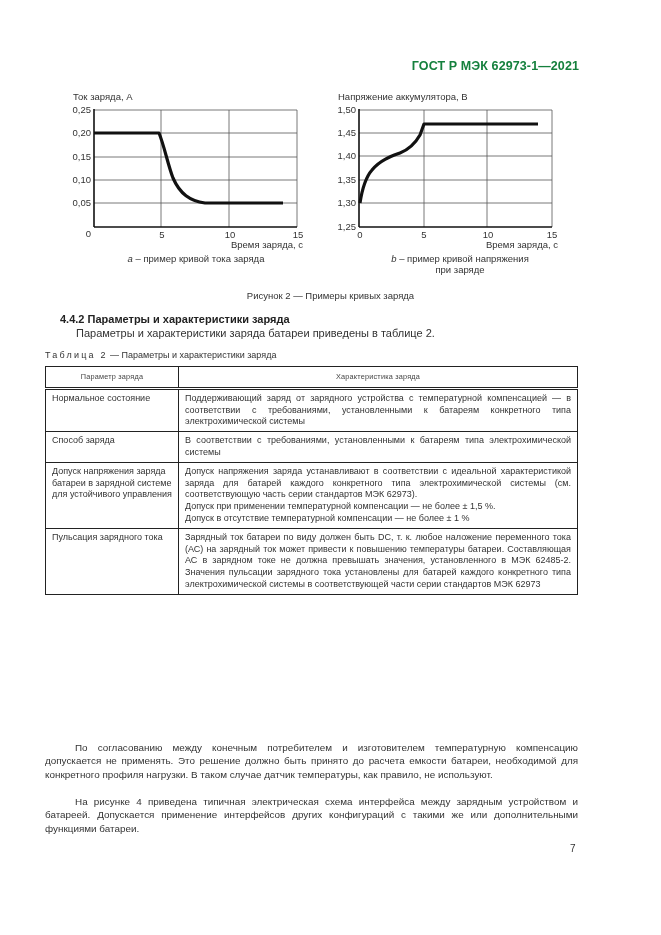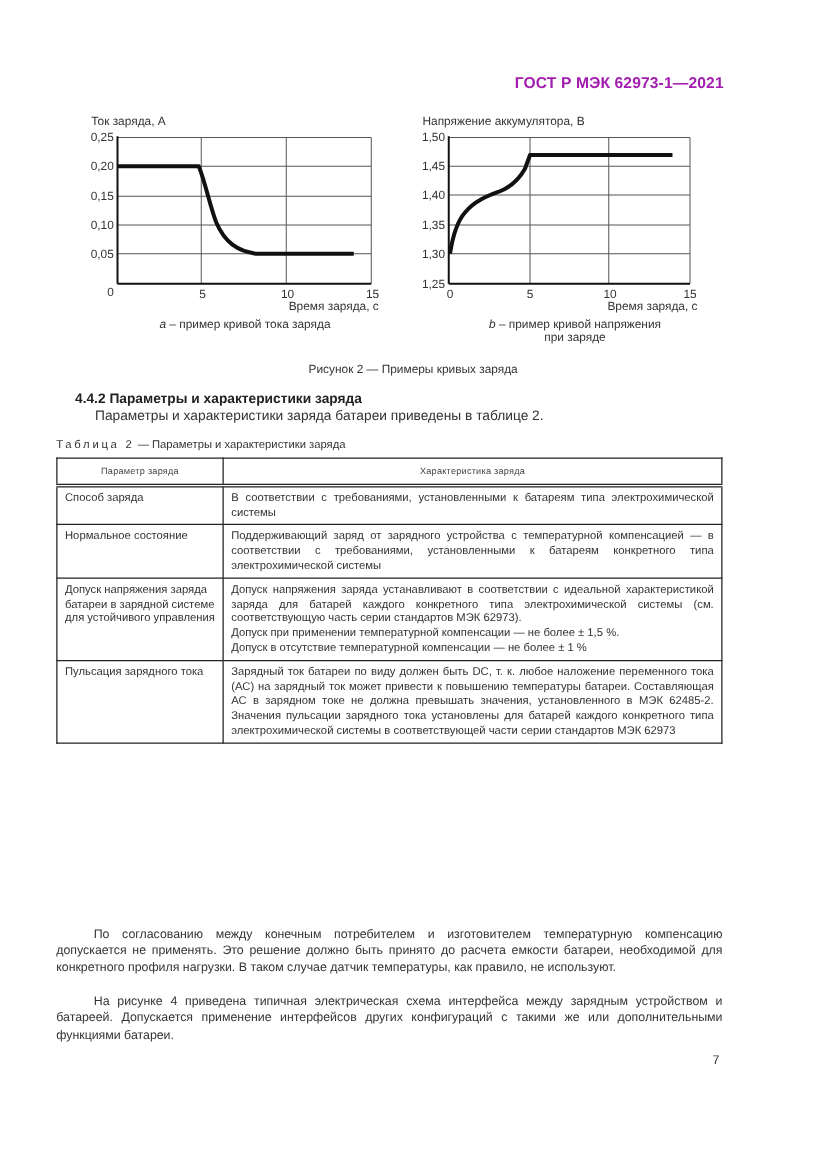--- a/index.html
+++ b/index.html
@@ -1,19 +1,19 @@
 <!DOCTYPE html>
 <html><head>
 <meta charset="utf-8">
 <style>
   html, body { margin: 0; padding: 0; background: #ffffff; }
   body { width: 661px; height: 935px; position: relative; overflow: hidden;
          font-family: "Liberation Sans", "DejaVu Sans", sans-serif; color: #2a2a2a; }
   .abs { position: absolute; }
-  .doc-code { left: 0; right: 82px; top: 59px; text-align: right; font-weight: bold; font-size: 12.5px; color: #a21caf; letter-spacing: 0.1px; }
+  .doc-code { left: 0; right: 82px; top: 59px; text-align: right; font-weight: bold; font-size: 12.5px; color: #15803d; letter-spacing: 0.1px; }
   svg text { font-family: "Liberation Sans", "DejaVu Sans", sans-serif; fill: #333; }
   .fig-title { left: 0; width: 661px; top: 290px; text-align: center; font-size: 9.5px; color: #333; }
   .sec-head { left: 60px; top: 313px; font-size: 11px; font-weight: bold; color: #222; }
   .sec-text { left: 76px; top: 327px; font-size: 11px; color: #333; text-align: center; }
   .tbl-title { left: 45px; top: 350px; font-size: 9px; color: #333; }
   .tbl-title .sp { letter-spacing: 2.2px; }
   table.params { position: absolute; left: 45px; top: 366px; width: 533px; border-collapse: collapse; font-size: 9px; color: #333; line-height: 11.8px; }
   table.params td, table.params th { border: 1px solid #222; vertical-align: top; padding: 3px 6px 3px 6px; text-align: left; font-weight: normal; }
   table.params th { font-size: 7.3px; text-align: center; padding: 4px 4px 4px 4px; color: #444; letter-spacing: 0.2px; }
   table.params thead tr { border-bottom: 3px double #222; }
@@ -108,26 +108,26 @@
 
 <table class="params">
   <thead>
     <tr>
       <th style="width:120px;">Параметр заряда</th>
       <th>Характеристика заряда</th>
     </tr>
   </thead>
   <tbody>
     <tr>
+      <td class="c1">Нормальное состояние</td>
+      <td class="c2">Поддерживающий заряд от зарядного устройства с температурной компенсацией — в соответствии с требованиями, установленными к батареям конкретного типа электрохимической системы</td>
+    </tr>
+    <tr>
       <td class="c1">Способ заряда</td>
       <td class="c2">В соответствии с требованиями, установленными к батареям типа электрохимической системы</td>
-    </tr>
-    <tr>
-      <td class="c1">Нормальное состояние</td>
-      <td class="c2">Поддерживающий заряд от зарядного устройства с температурной компенсацией — в соответствии с требованиями, установленными к батареям конкретного типа электрохимической системы</td>
     </tr>
     <tr>
       <td class="c1">Допуск напряжения заряда батареи в зарядной системе для устойчивого управления</td>
       <td class="c2">
         <div>Допуск напряжения заряда устанавливают в соответствии с идеальной характеристикой заряда для батарей каждого конкретного типа электрохимической системы (см. соответствующую часть серии стандартов МЭК 62973).</div>
         <div>Допуск при применении температурной компенсации — не более ± 1,5 %.</div>
         <div>Допуск в отсутствие температурной компенсации — не более ± 1 %</div>
       </td>
     </tr>
     <tr>

